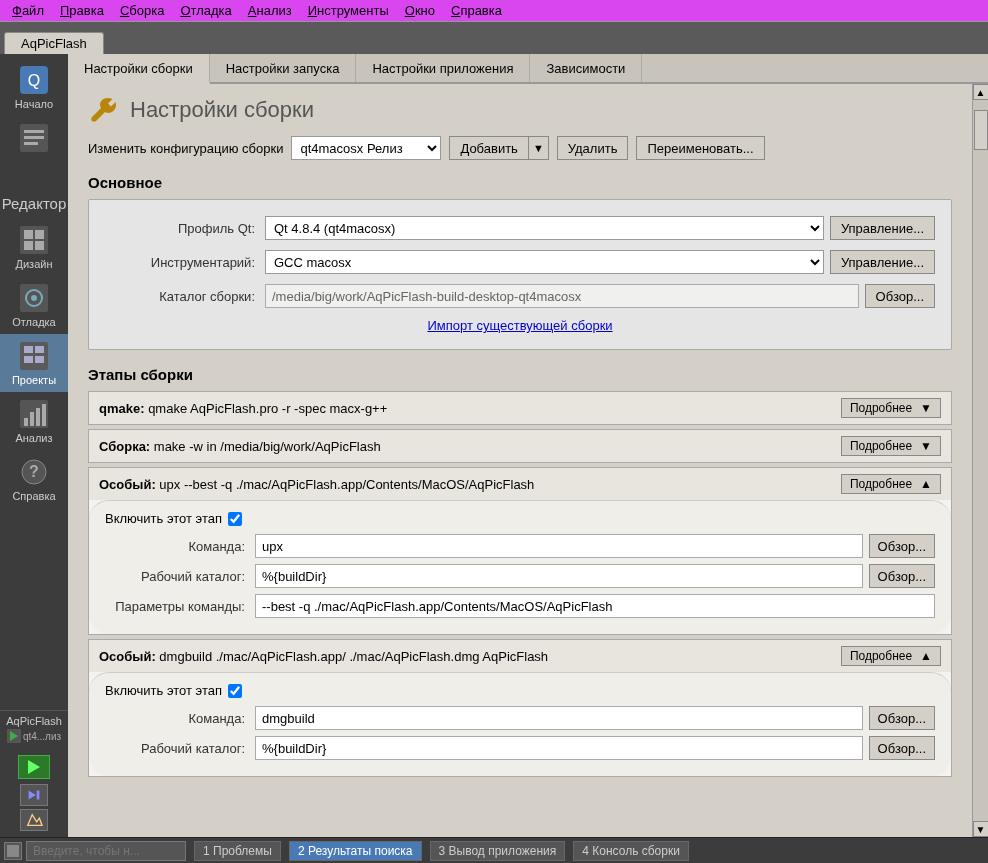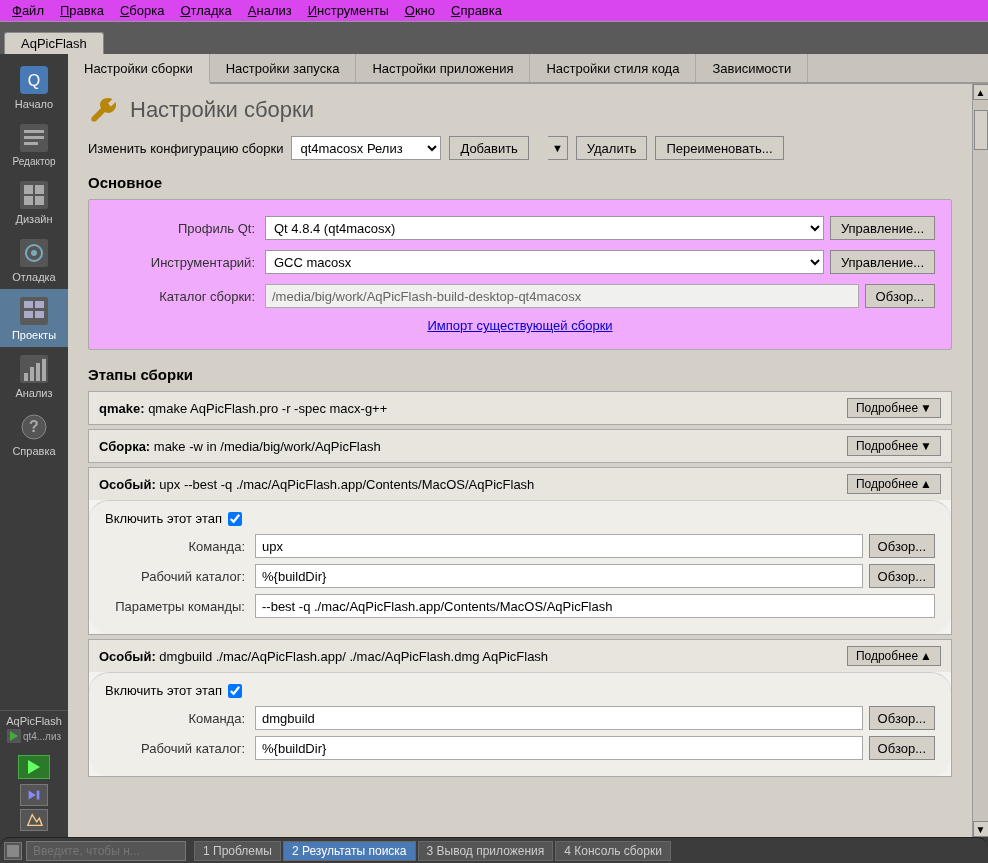--- a/index.html
+++ b/index.html
@@ -45,58 +45,58 @@
     
     .config-row { display: flex; align-items: center; margin-bottom: 14px; gap: 8px; }
     .config-select { height: 24px; font-size: 13px; padding: 0 4px; border: 1px solid #999; background: white; min-width: 150px; }
     .config-btn { padding: 2px 10px; font-size: 13px; background: #d4d0c8; border: 1px solid #888; cursor: pointer; height: 24px; }
     .config-btn-arrow { padding: 2px 4px; font-size: 11px; background: #d4d0c8; border: 1px solid #888; border-left: none; cursor: pointer; height: 24px; }
 
     
     .section-heading { font-size: 15px; font-weight: bold; margin-bottom: 8px; }
 
     
-    .white-panel { background: #f0abfc; border: 1px solid #aaa; padding: 16px; margin-bottom: 16px; border-radius: 2px; }
+    .white-panel { background: #e5e5e5; border: 1px solid #aaa; padding: 16px; margin-bottom: 16px; border-radius: 2px; }
 
     
     .form-row { display: flex; align-items: center; margin-bottom: 10px; }
     .form-label { width: 160px; text-align: right; padding-right: 10px; font-size: 13px; color: #333; flex-shrink: 0; }
     .form-control { flex: 1; display: flex; align-items: center; gap: 6px; }
     .form-select { height: 24px; font-size: 13px; padding: 0 4px; border: 1px solid #999; background: white; flex: 1; }
     .form-input { height: 24px; font-size: 13px; padding: 0 6px; border: 1px solid #aaa; background: #f0f0ee; flex: 1; color: #666; }
     .manage-btn { padding: 2px 10px; font-size: 13px; background: #d4d0c8; border: 1px solid #888; cursor: pointer; height: 24px; white-space: nowrap; }
     .checkbox-input { width: 14px; height: 14px; cursor: pointer; }
     .import-link { color: #0000cc; text-decoration: underline; cursor: pointer; font-size: 13px; text-align: center; display: block; margin-top: 4px; }
 
     
     .build-step { border: 1px solid #aaa; margin-bottom: 4px; background: #f5f3ef; }
     .build-step-header { display: flex; align-items: center; padding: 6px 10px; cursor: pointer; background: #e8e5df; }
     .build-step-title { flex: 1; font-size: 13px; }
     .build-step-title b { font-weight: bold; }
-    .details-btn { padding: 2px 8px; font-size: 12px; background: #d4d0c8; border: 1px solid #888; cursor: pointer; display: flex; align-items: center; gap: 2px; white-space: nowrap; }
+    .details-btn { padding: 2px 8px; font-size: 12px; background: #d4d0c8; border: 1px solid #888; cursor: pointer; display: flex; align-items: center; gap: 8px; white-space: nowrap; }
 
     .build-step-body { padding: 10px 16px; background: #f0eee8; border-top: 1px solid #ccc; border-radius: 20px; }
     .include-row { display: flex; align-items: center; margin-bottom: 8px; gap: 6px; font-size: 13px; }
     .cmd-row { display: flex; align-items: center; margin-bottom: 6px; }
     .cmd-label { width: 150px; text-align: right; padding-right: 10px; font-size: 13px; color: #333; flex-shrink: 0; }
     .cmd-input { flex: 1; height: 24px; font-size: 13px; padding: 0 6px; border: 1px solid #aaa; background: white; }
     .browse-btn { padding: 2px 8px; font-size: 13px; background: #d4d0c8; border: 1px solid #888; cursor: pointer; height: 24px; white-space: nowrap; margin-left: 6px; }
 
     
     .right-scrollbar { width: 16px; background: #c8c4bc; border-left: 1px solid #999; display: flex; flex-direction: column; align-items: center; }
     .scroll-arrow { width: 16px; height: 16px; background: #d4d0c8; border: 1px solid #888; display: flex; align-items: center; justify-content: center; cursor: pointer; font-size: 10px; }
     .scroll-track { flex: 1; width: 16px; background: #c8c4bc; position: relative; }
     .scroll-thumb { width: 14px; height: 40px; background: #d4d0c8; border: 1px solid #888; position: absolute; top: 10px; left: 1px; }
 
     
-    .status-bar { height: 26px; background: #3c3c3c; display: flex; align-items: center; border-top: 1px solid #222; border-radius: 10px; }
+    .status-bar { height: 26px; background: #3c3c3c; display: flex; align-items: center; border-top: 1px solid #222; }
     .status-left { display: flex; align-items: center; padding: 0 4px; gap: 4px; }
     .status-btn { width: 18px; height: 18px; background: #555; border: 1px solid #777; display: flex; align-items: center; justify-content: center; cursor: pointer; font-size: 10px; color: #ccc; }
     .status-search { height: 20px; width: 160px; font-size: 12px; padding: 0 6px; border: 1px solid #777; background: #555; color: #ccc; }
-    .status-tabs { display: flex; align-items: center; gap: 2px; padding: 0 4px; }
+    .status-tabs { display: flex; align-items: center; gap: 8px; padding: 0 4px; }
     .status-tab { padding: 2px 8px; font-size: 12px; background: #555; color: #ccc; cursor: pointer; border: 1px solid #666; }
     .status-tab.active { background: #4a7ab5; color: white; }
     .sidebar-bottom { margin-top: auto; width: 100%; }
     .sidebar-play-btn { width: 32px; height: 24px; background: #2a7a2a; border: 1px solid #4a4; display: flex; align-items: center; justify-content: center; cursor: pointer; margin: 2px auto; }
     .sidebar-small-btn { width: 28px; height: 22px; background: #555; border: 1px solid #777; display: flex; align-items: center; justify-content: center; cursor: pointer; color: #ccc; font-size: 14px; }
   </style>
 </head>
 <body>
 
 <div class="menu-bar">
@@ -128,21 +128,21 @@
     </div>
     <div class="sidebar-item">
       <div class="sidebar-icon">
         <svg viewBox="0 0 28 28" fill="none">
           <rect width="28" height="28" rx="2" fill="#555"></rect>
           <rect x="4" y="6" width="20" height="3" fill="#aaa"></rect>
           <rect x="4" y="12" width="20" height="3" fill="#aaa"></rect>
           <rect x="4" y="18" width="14" height="3" fill="#aaa"></rect>
         </svg>
       </div>
-      <span style="color:#ccc;font-size:10px;">Редактор</span>
+      <span style="color:#ccc;font-size:15px;margin-top:39px;">Редактор</span>
     </div>
     <div class="sidebar-item">
       <div class="sidebar-icon">
         <svg viewBox="0 0 28 28" fill="none">
           <rect width="28" height="28" rx="2" fill="#555"></rect>
           <rect x="4" y="4" width="9" height="9" fill="#aaa"></rect>
           <rect x="15" y="4" width="9" height="9" fill="#aaa"></rect>
           <rect x="4" y="15" width="9" height="9" fill="#aaa"></rect>
           <rect x="15" y="15" width="9" height="9" fill="#aaa"></rect>
         </svg>
@@ -226,21 +226,20 @@
       </div>
     </div>
   </div>
 
   <div class="content-wrapper">
 
     <div class="secondary-tabs">
       <div class="sec-tab active">Настройки сборки</div>
       <div class="sec-tab">Настройки запуска</div>
       <div class="sec-tab">Настройки приложения</div>
-      <div class="sec-tab">Настройки стиля кода</div>
       <div class="sec-tab">Зависимости</div>
     </div>
 
     <div style="display:flex;flex:1;overflow:hidden;">
       <div class="page-content">
         <div class="page-inner">
 
           <div class="page-title">
             <div class="page-title-icon">
               <svg viewBox="0 0 32 32" width="32" height="32">
@@ -248,21 +247,21 @@
               </svg>
             </div>
             <h1>Настройки сборки</h1>
           </div>
 
           <div class="config-row">
             <span>Изменить конфигурацию сборки</span>
             <select class="config-select">
               <option>qt4macosx Релиз</option>
             </select>
-            <div style="display:flex;gap:19px;">
+            <div style="display:flex;">
               <button class="config-btn">Добавить</button>
               <button class="config-btn-arrow">▼</button>
             </div>
             <button class="config-btn">Удалить</button>
             <button class="config-btn">Переименовать...</button>
           </div>
 
           <div class="section-heading">Основное</div>
 
           <div class="white-panel">

